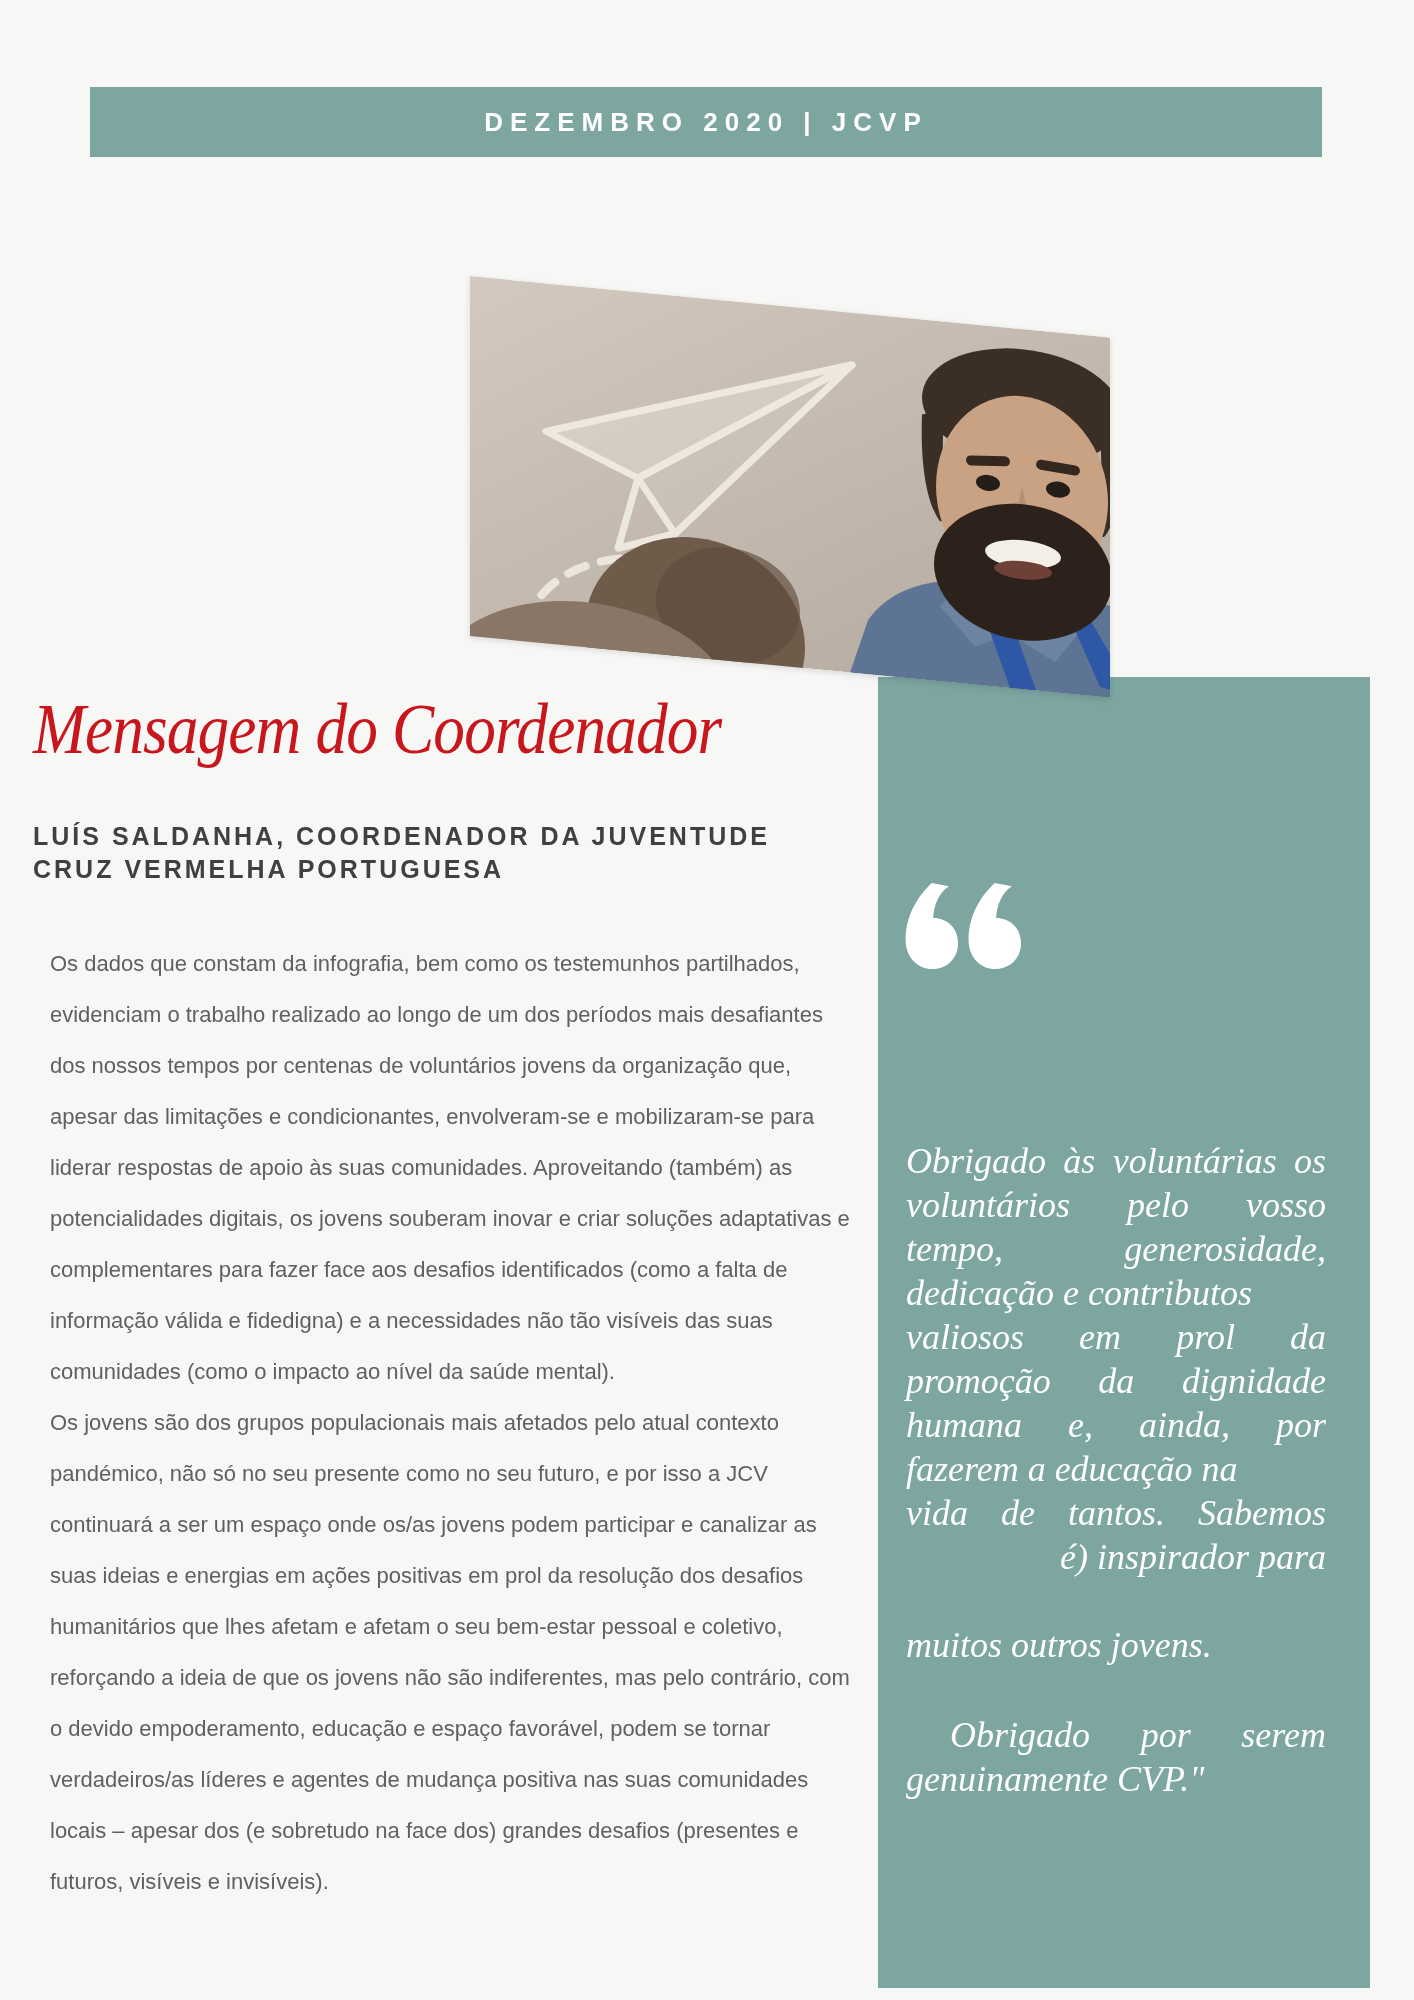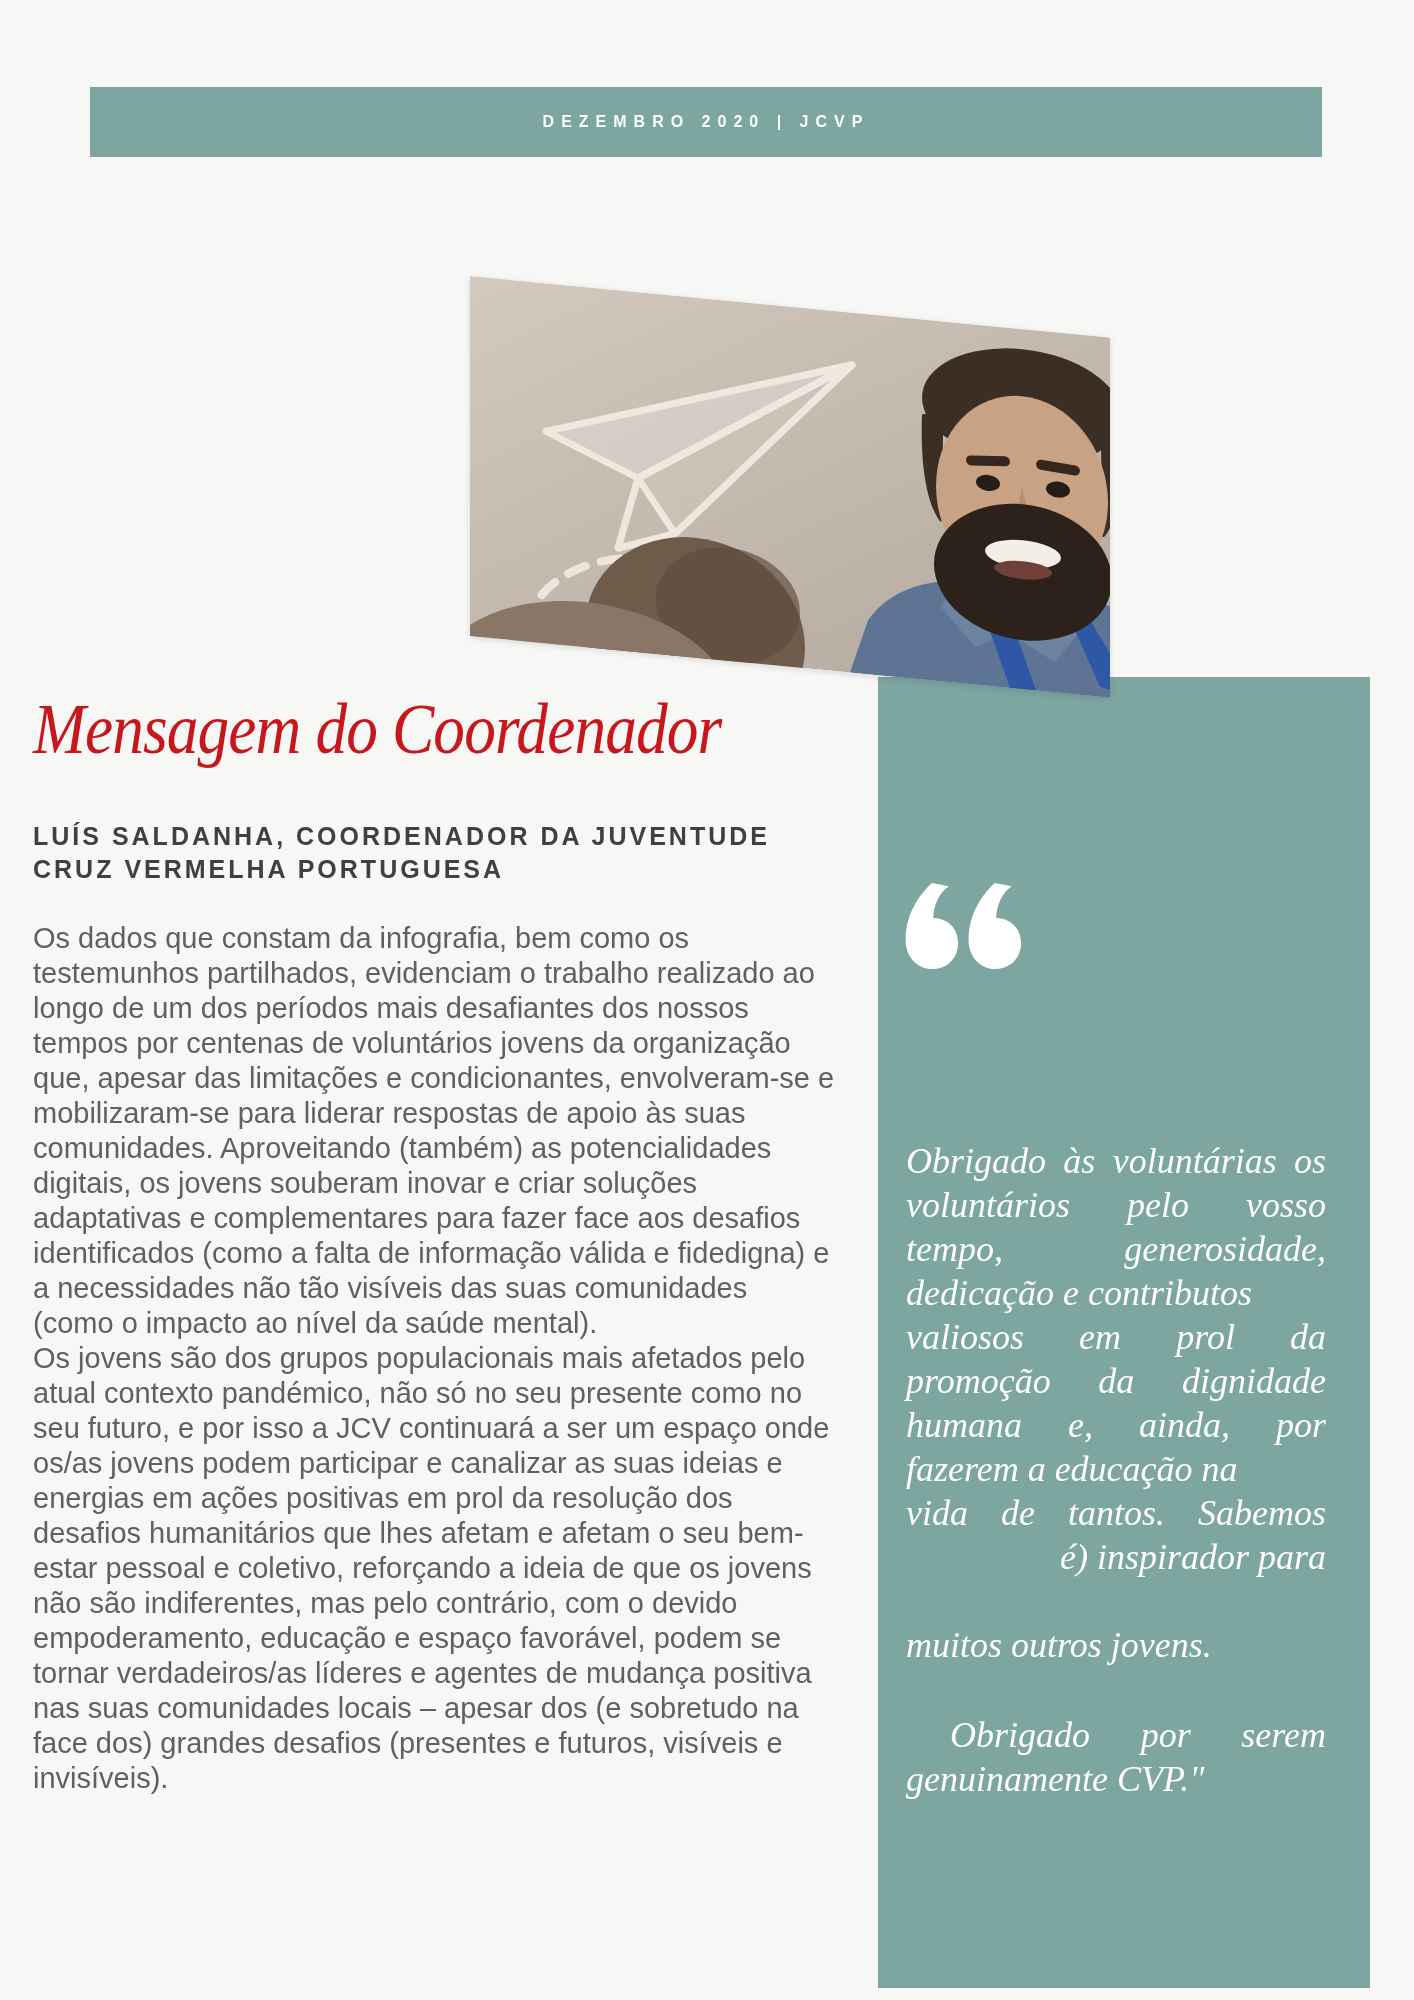--- a/index.html
+++ b/index.html
@@ -2,21 +2,21 @@
 <html><head>
 <meta charset="utf-8">
 <style>
   html,body{margin:0;padding:0;background:#dfe1e0;}
   .page{position:relative;width:1414px;height:2000px;margin:0 auto;background:#f7f7f5;
         overflow:hidden;font-family:"Liberation Sans",sans-serif;}
 
   
   .banner{position:absolute;left:90px;top:87px;width:1232px;height:70px;
           display:flex;align-items:center;justify-content:center;}
-  .banner-text{color:#ffffff;font-size:16px;font-weight:bold;letter-spacing:7px;}
+  .banner-text{color:#ffffff;font-size:26px;font-weight:bold;letter-spacing:7px;}
 
   
   .panel{position:absolute;left:878px;top:677px;width:492px;height:1311px;z-index:1;}
   .qmark{position:absolute;left:25px;top:206px;width:118px;height:86px;}
   .qlines{position:absolute;left:28px;top:462px;width:420px;}
   .qline{font-family:"Liberation Serif","DejaVu Serif",serif;font-style:italic;
          font-size:36px;line-height:44px;color:#ffffff;text-align:left;}
   .qline.jl{text-align:justify;text-align-last:justify;}
   .qline.gap{margin-top:46px;}
   .qline.ind{padding-left:44px;}
@@ -26,22 +26,22 @@
          transform:skewY(5.5deg);transform-origin:0 0;overflow:hidden;z-index:2;
          box-shadow:0 2px 6px rgba(0,0,0,.12);}
   .photo svg{display:block;}
 
   
   .title{position:absolute;left:33px;top:688px;margin:0;white-space:nowrap;
          font-family:"Liberation Serif","DejaVu Serif",serif;font-style:italic;font-weight:normal;
          font-size:72px;letter-spacing:-1px;transform:scaleX(.88);transform-origin:left top;}
   .subtitle{position:absolute;left:33px;top:820px;margin:0;
             font-size:25px;font-weight:bold;letter-spacing:3px;line-height:33px;}
-  .bodytext{position:absolute;left:33px;top:921px;width:802px;margin:0;
-            font-size:29px;line-height:35px;white-space:pre-line;}
+  .bodytext{position:absolute;left:33px;top:921px;width:802px;margin:17px;
+            font-size:22px;line-height:51px;white-space:pre-line;}
 </style>
 </head>
 <body>
 
 <div class="page" style="background: rgb(247, 247, 245);">
 
   <header class="banner" style="background: rgb(125, 166, 161);">
     <span class="banner-text" style="color: rgb(255, 255, 255);">DEZEMBRO 2020 | JCVP</span>
   </header>
 

